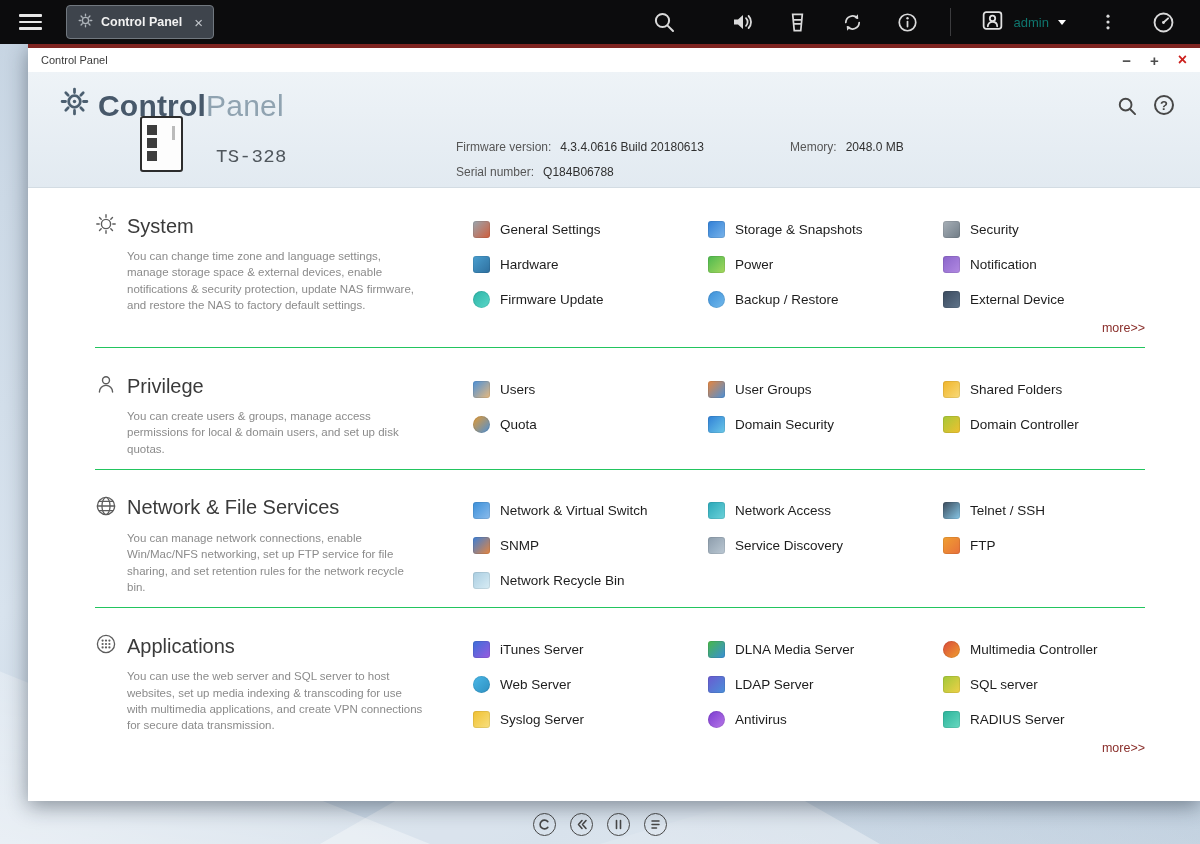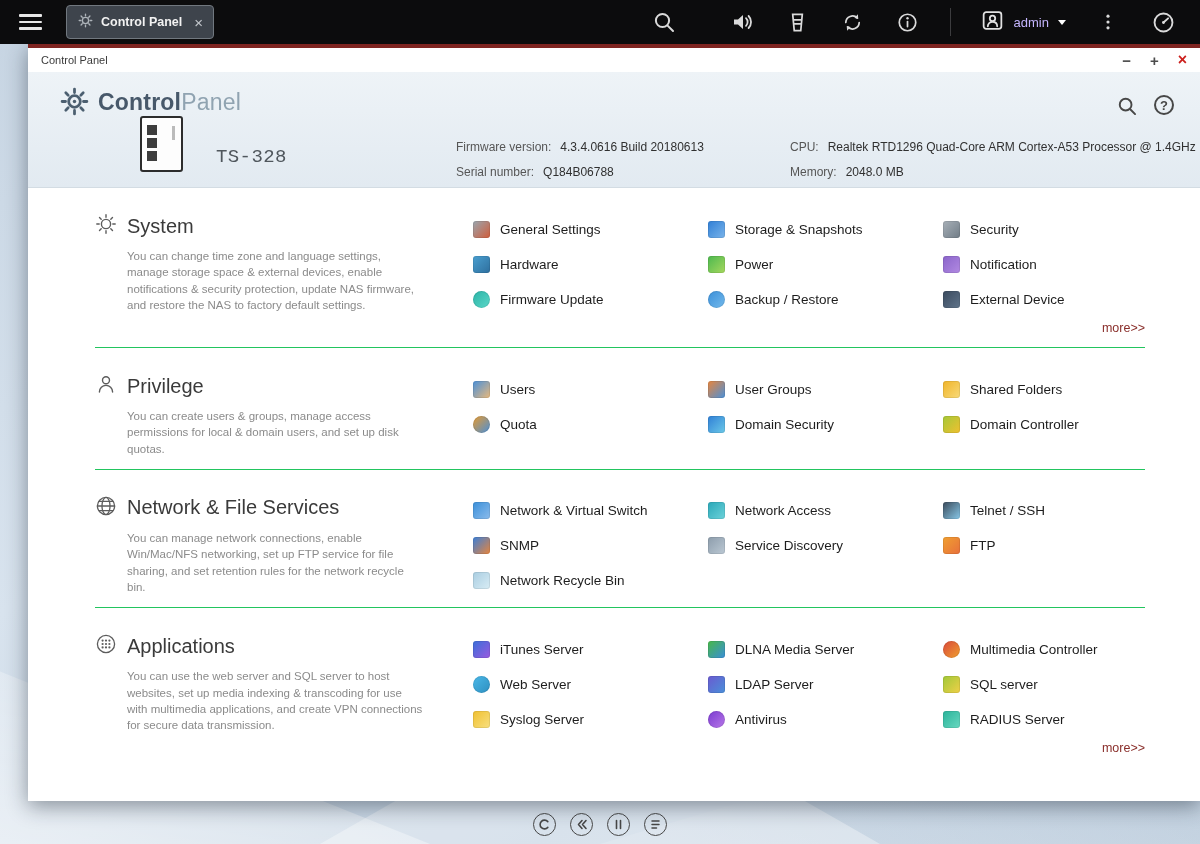--- a/index.html
+++ b/index.html
@@ -27,36 +27,36 @@
   .hamburger { width:23px; margin-left:19px; cursor:pointer; }
   .hamburger span { display:block; height:2.6px; background:#e8e8e8; border-radius:1px; margin:4.2px 0; }
   .tab { margin-left:24px; height:34px; display:flex; align-items:center; gap:8px;
     background:#3e444c; border:1px solid #71787f; border-radius:4px; padding:0 10px 0 11px; cursor:pointer; }
   .tab-label { color:#f2f2f2; font-size:12.5px; font-weight:bold; }
   .tab-close { color:#c3c7cc; font-size:15px; margin-left:4px; cursor:pointer; line-height:1; }
   .topbar-right { margin-left:auto; display:flex; align-items:center; gap:29px; padding-right:24px; }
   .tb-icon { width:26px; height:26px; display:flex; align-items:center; justify-content:center; cursor:pointer; }
   .tb-sep { width:1px; height:28px; background:#3c3c3e; }
   .user-chip { display:flex; align-items:center; gap:9px; cursor:pointer; }
-  .user-name { color:#c4b5fd; font-size:13px; }
+  .user-name { color:#0f766e; font-size:13px; }
   .caret { width:0; height:0; border-left:4.5px solid transparent; border-right:4.5px solid transparent; border-top:5px solid #fff; }
 
   
   .window { position:absolute; left:28px; top:44px; width:1172px; height:757px; z-index:4;
     background:#fff; border-top:4px solid #7e2420; box-shadow:0 5px 20px rgba(20,30,45,.45); }
   .titlebar { height:24px; display:flex; align-items:center; padding:0 13px; background:#fff; }
   .titlebar-text { font-size:11px; color:#3a3a3a; }
   .win-btns { margin-left:auto; display:flex; align-items:center; gap:19px; }
   .win-btn { font-size:15px; color:#4c4c4c; cursor:pointer; line-height:1; font-weight:bold; }
   .win-btn.close { color:#cc1f1c; font-size:16px; }
 
   .win-header { position:relative; height:116px; border-bottom:1px solid #d3dce3;
     background:linear-gradient(#eef3f7,#e2eaf1); }
   .wh-gear { position:absolute; left:32px; top:15px; }
-  .wh-title { position:absolute; left:70px; top:17px; font-size:23px; letter-spacing:.2px; }
+  .wh-title { position:absolute; left:70px; top:17px; font-size:30px; letter-spacing:.2px; }
   .wh-title .bold { font-weight:bold; color:#47586a; }
   .wh-title .light { color:#90a3b1; }
   .wh-search { position:absolute; right:62px; top:23px; cursor:pointer; }
   .wh-help { position:absolute; right:26px; top:23px; width:20px; height:20px; border:2px solid #474747;
     border-radius:50%; color:#474747; font-size:13px; font-weight:bold; display:flex;
     align-items:center; justify-content:center; cursor:pointer; }
   .nas-img { position:absolute; left:112px; top:44px; width:43px; height:56px; background:#fdfdfd;
     border:2.4px solid #2c2c2c; border-radius:3px; }
   .nas-img .slot { position:absolute; left:5px; width:10px; height:10px; background:#3d3d3d; }
   .nas-img .slot:nth-child(1){ top:7px; } .nas-img .slot:nth-child(2){ top:20px; } .nas-img .slot:nth-child(3){ top:33px; }
@@ -215,23 +215,20 @@
 
     <div class="info-block a">
       <div class="info-row">
         <span class="info-label">Firmware version:</span><span>4.3.4.0616 Build 20180613</span>
       </div>
       <div class="info-row">
         <span class="info-label">Serial number:</span><span>Q184B06788</span>
       </div>
     </div>
     <div class="info-block b">
-      <div class="info-row">
-        <span class="info-label">CPU:</span><span>Realtek RTD1296 Quad-Core ARM Cortex-A53 Processor @ 1.4GHz</span>
-      </div>
       <div class="info-row">
         <span class="info-label">Memory:</span><span>2048.0 MB</span>
       </div>
     </div>
   </div>
 
   <div class="content">
 
     <section class="section">
       <div class="sec-left">

